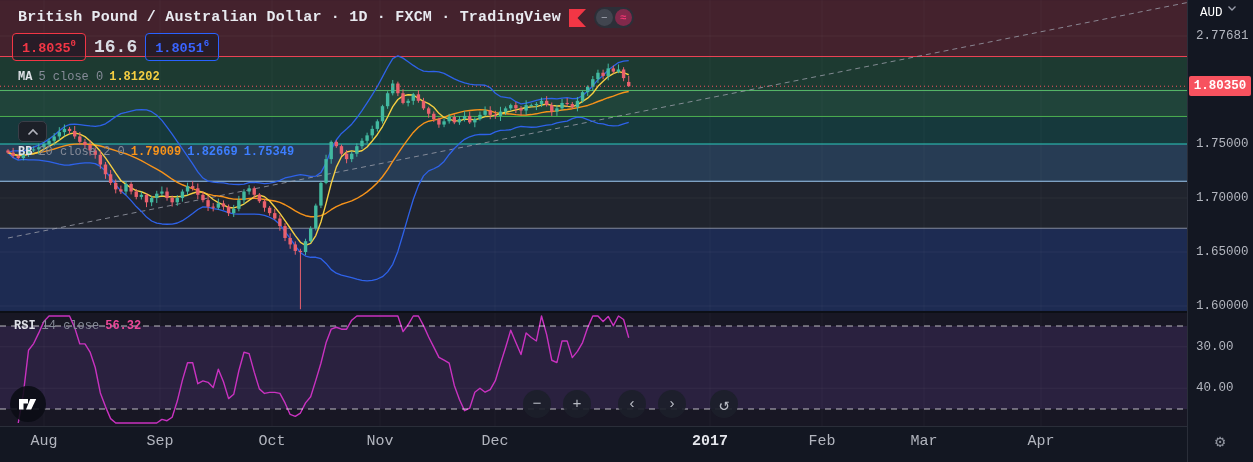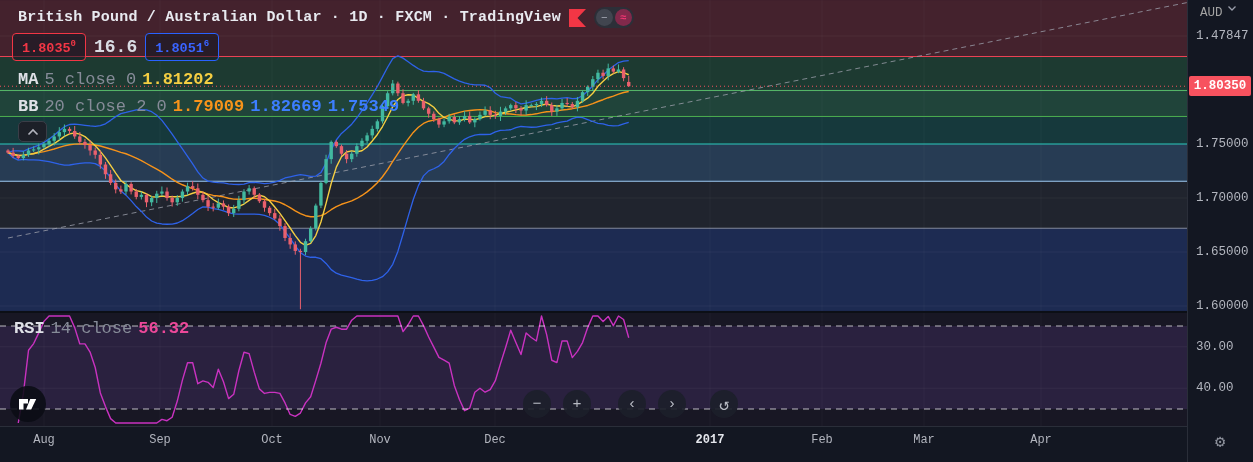--- a/index.html
+++ b/index.html
@@ -22,37 +22,37 @@
   .ohlc { font-size:13.5px; font-weight:600; display:flex; gap:9px; }
   .ohlc .lbl { color:#cfd2da; }
   .ohlc .val { color:#f7525f; margin-left:2px; }
   .ohlc .chg { color:#f7525f; }
   .pricebox { border:1px solid; border-radius:4px; padding:1px 9px 2px 9px; font-size:13.5px; font-weight:700;
               background:rgba(19,23,34,.55); line-height:18px; }
   .pricebox sup { font-size:9px; }
   .box-red  { color:#f23645; border-color:#f23645; }
   .box-blue { color:#3964ff; border-color:#2962ff; }
   .spread { color:#d8dbe2; font-size:18px; font-weight:700; }
-  .ind-row { font-size:17px; display:flex; gap:6px; align-items:flex-end; }
+  .ind-row { font-size:12px; display:flex; gap:6px; align-items:flex-end; }
   .ind-name { color:#dfe1e7; font-weight:700; }
   .ind-params { color:#868b98; }
   .v-yellow { color:#f5ce42; font-weight:700; }
-  .v-orange { color:#f7931a; font-weight:700; }
+  .v-orange { color:#f7931a; font-weight:700;margin-top:48px; }
   .v-blue   { color:#3d7eff; font-weight:700; }
   .v-blue2  { color:#3d7eff; font-weight:700; }
   .v-purple { color:#ec4899; font-weight:700; }
   .collapse-btn { width:29px; height:21px; background:#1c2028; border:1px solid #3a3e48; border-radius:5px;
                   display:flex; align-items:center; justify-content:center; cursor:pointer; }
   
   .axis-label { position:absolute; left:1196px; font-size:12.5px; color:#b2b5be; transform:translateY(-50%); }
-  .currency { position:absolute; left:1200px; top:6px; font-size:12.5px; color:#a3a3a3; display:flex; align-items:flex-start; gap:5px; cursor:pointer; }
+  .currency { position:absolute; left:1200px; top:6px; font-size:12.5px; color:#ffffff; display:flex; align-items:flex-start; gap:5px; cursor:pointer; }
   .lastprice-tag { position:absolute; left:1189px; width:62px; height:20px; background:#f7525f; border-radius:2px;
                    color:#fff; font-size:12.5px; font-weight:700; display:flex; align-items:center; justify-content:center;
                    transform:translateY(-50%); }
-  .time-label { position:absolute; top:433px; font-size:12px; color:#b2b5be; transform:translateX(-50%); }
+  .time-label { position:absolute; top:433px; font-size:15px; color:#b2b5be; transform:translateX(-50%); }
   .time-label.major { color:#e4e6ec; font-weight:700; }
   
   .nav-btn { position:absolute; width:28px; height:28px; border-radius:50%; background:rgba(28,32,42,.92);
              color:#b7bac3; display:flex; align-items:center; justify-content:center; font-size:15px;
              transform:translate(-50%,-50%); cursor:pointer; }
   .tv-badge { position:absolute; width:36px; height:36px; border-radius:50%; background:rgba(10,13,20,.88);
               display:flex; align-items:center; justify-content:center; transform:translate(-50%,-50%); }
   .gear { position:absolute; color:#8b8f9a; font-size:17px; transform:translate(-50%,-50%); cursor:pointer; }
 </style>
 </head>
@@ -442,21 +442,21 @@
   <div class="nav-btn" style="left:672px; top:404px;">›</div>
   <div class="nav-btn" style="left:724px; top:404px; font-size:17px;">↺</div>
 
   <div class="tv-badge" style="left:28px; top:404px;">
     <svg width="20" height="16">
       <path d="M1 3 h9 v4.5 h-4.5 v6 h-4.5 z" fill="#ffffff"></path>
       <path d="M12.2 3 h6 l-5 10.5 h-5.2 z" fill="#ffffff"></path>
     </svg>
   </div>
 
-<div class="axis-label" style="top: 36px;">1.47847</div>
+<div class="axis-label" style="top: 36px;">2.77681</div>
     <div class="axis-label" style="top: 144px;">1.75000</div>
     <div class="axis-label" style="top: 198px;">1.70000</div>
     <div class="axis-label" style="top: 252px;">1.65000</div>
     <div class="axis-label" style="top: 306px;">1.60000</div>
     <div class="axis-label" style="top: 346.75px;">30.00</div>
     <div class="axis-label" style="top: 388.25px;">40.00</div>
     <div class="time-label" style="left: 44px;">Aug</div>
     <div class="time-label" style="left: 160px;">Sep</div>
     <div class="time-label" style="left: 272px;">Oct</div>
     <div class="time-label" style="left: 380px;">Nov</div>

